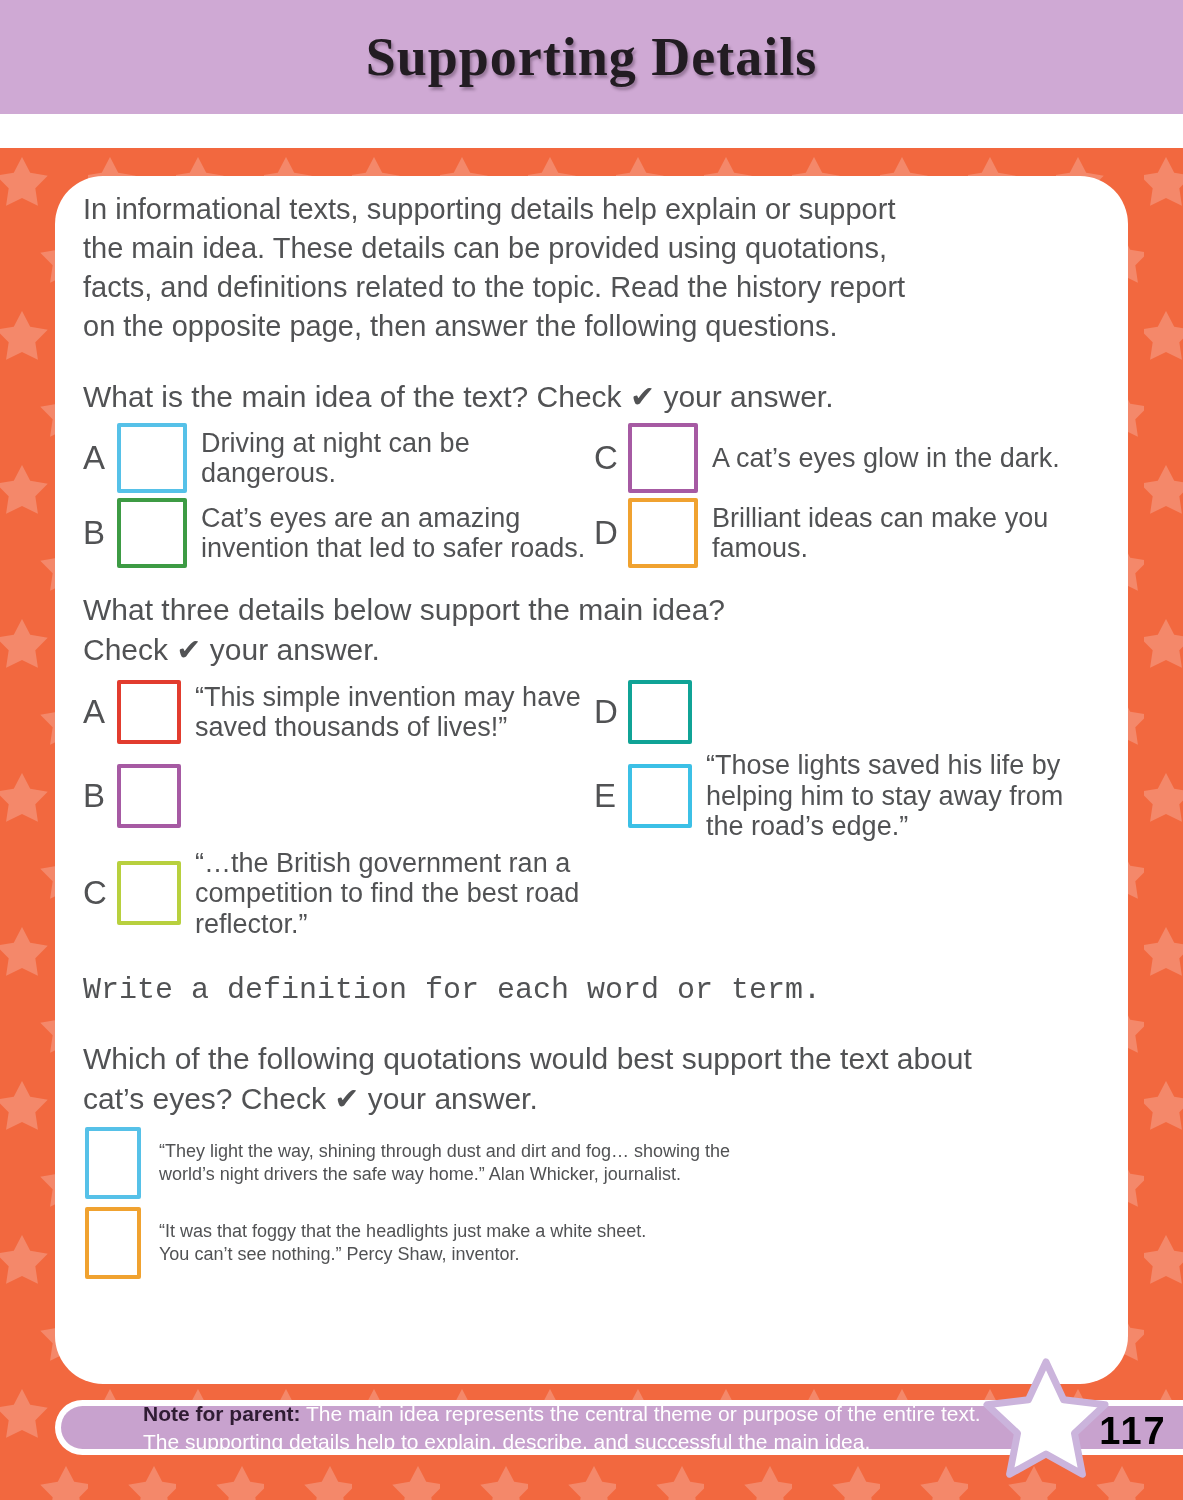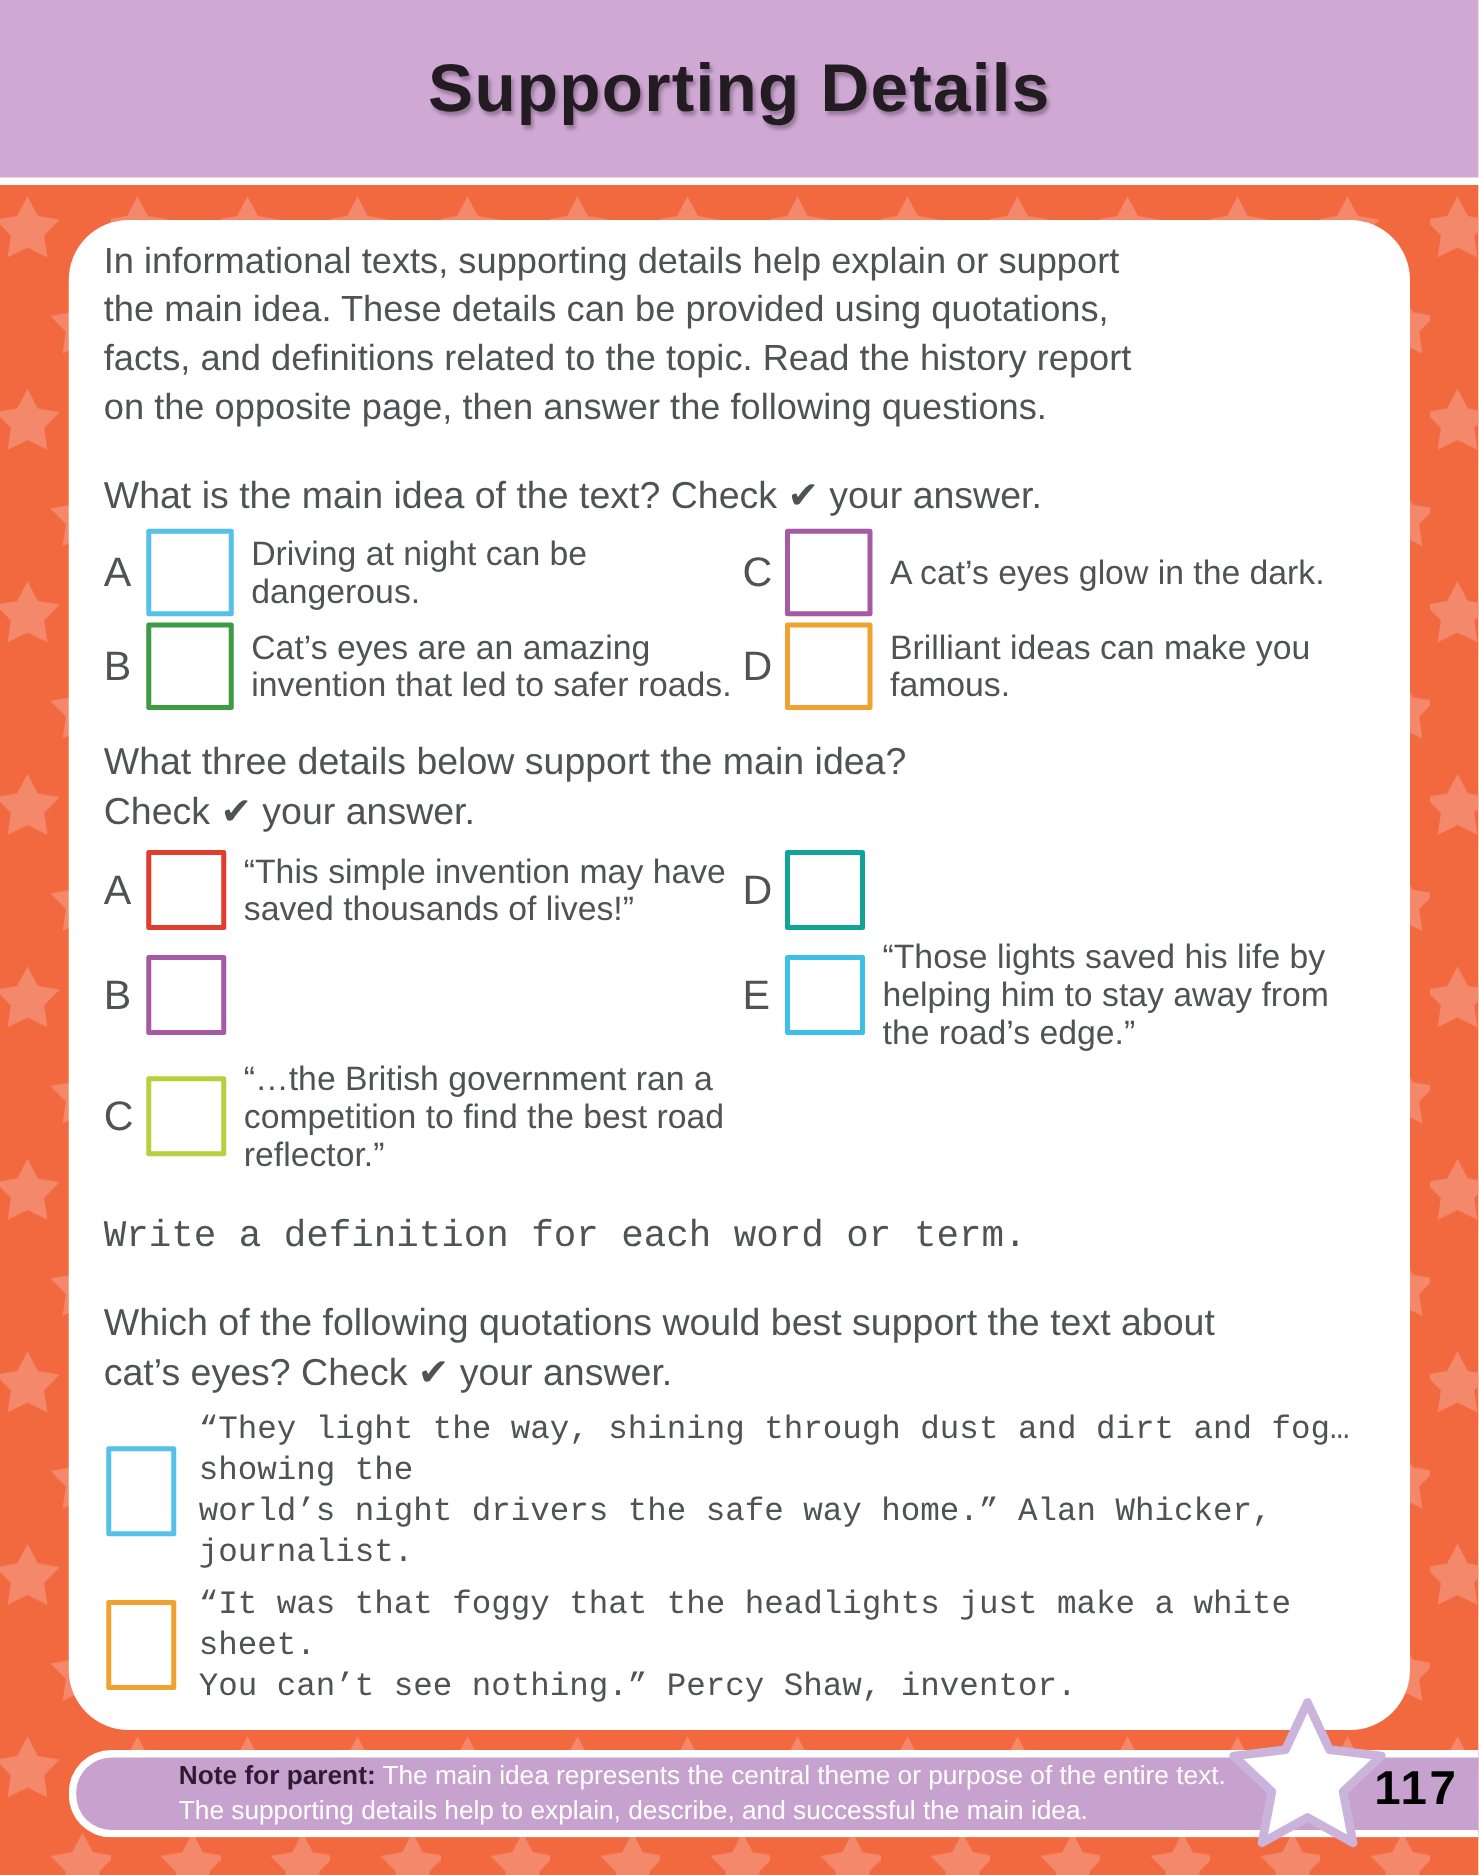--- a/index.html
+++ b/index.html
@@ -14,22 +14,22 @@
   body{font-family:"Liberation Sans", sans-serif;background:#fff;}
   .page{position:relative;width:1183px;height:1500px;overflow:hidden;background:#fff;}
 
   
   .bg-orange{position:absolute;left:0;top:148px;width:1183px;height:1352px;}
   .bg-orange svg{display:block;width:100%;height:100%;}
   .star-tile{fill:var(--star-color);}
   .bg-rect{fill:var(--page-bg);}
 
   
-  .header{position:absolute;left:0;top:0;width:100%;height:142px;background:var(--header-bg);
-          display:flex;align-items:center;justify-content:center;z-index:2;}
+  .header{position:absolute;left:0;top:0;width:100%;height:114px;background:var(--header-bg);
+          display:flex;align-items:center;justify-content:center;z-index:2;font-family:Liberation Serif, serif;}
   .header-title{font-size:54px;font-weight:700;color:var(--title-color);letter-spacing:1px;
                 text-shadow:2px 3px 3px rgba(50,30,50,0.35);}
 
   
   .card{position:absolute;left:55px;top:176px;width:1073px;height:1208px;background:#fff;
         border-radius:48px;box-sizing:border-box;padding:14px 28px 0 28px;overflow:hidden;z-index:1;}
 
   .para{font-size:29px;line-height:1.34;color:var(--text-color);white-space:pre-line;margin:0;}
   .heading{font-size:30px;line-height:1.33;color:var(--text-color);white-space:pre-line;margin:0;}
   .h-q1{margin-top:32px;}
@@ -47,24 +47,24 @@
   .box-q2{width:56px;height:56px;}
   .opt-text{font-size:27px;line-height:1.13;color:var(--text-color);}
 
   .def-heading{margin-top:32px;font-family:Liberation Mono, monospace;}
   .def-row{display:flex;align-items:flex-end;margin-top:24px;}
   .def-term{flex:0 0 210px;font-size:26px;color:var(--text-color);padding-bottom:2px;}
   .def-line{flex:1;border-bottom:2px dotted #5a5a5c;height:30px;}
 
   .quote-row{display:flex;align-items:center;margin:8px 0 0 2px;}
   .qbox{flex:0 0 auto;width:48px;height:64px;border:4px solid #999;border-radius:2px;margin-right:18px;background:#fff;}
-  .quote-text{font-size:26px;line-height:1.27;color:var(--text-color);white-space:pre-line;font-family:Liberation Mono, monospace;}
+  .quote-text{font-size:18px;line-height:1.27;color:var(--text-color);white-space:pre-line;}
 
   
-  .note-bar{position:absolute;left:55px;top:1400px;right:0;height:70px;box-sizing:border-box;
+  .note-bar{position:absolute;left:55px;top:1400px;right:0;height:55px;box-sizing:border-box;
             background:var(--note-bg);border:6px solid #fff;border-right:none;
             border-radius:34px 0 0 34px;display:flex;align-items:center;padding-left:82px;z-index:3;}
   .note-text{font-size:21px;line-height:1.32;color:#ffffff;}
   .note-label{font-weight:700;color:#2f1c33;}
 
   .footer-star{position:absolute;left:978px;top:1358px;z-index:4;}
   .page-num{position:absolute;left:1096px;top:1410px;width:74px;text-align:center;z-index:5;
             font-size:38px;font-weight:700;color:#000000;letter-spacing:2px;}
 </style>
 </head>

